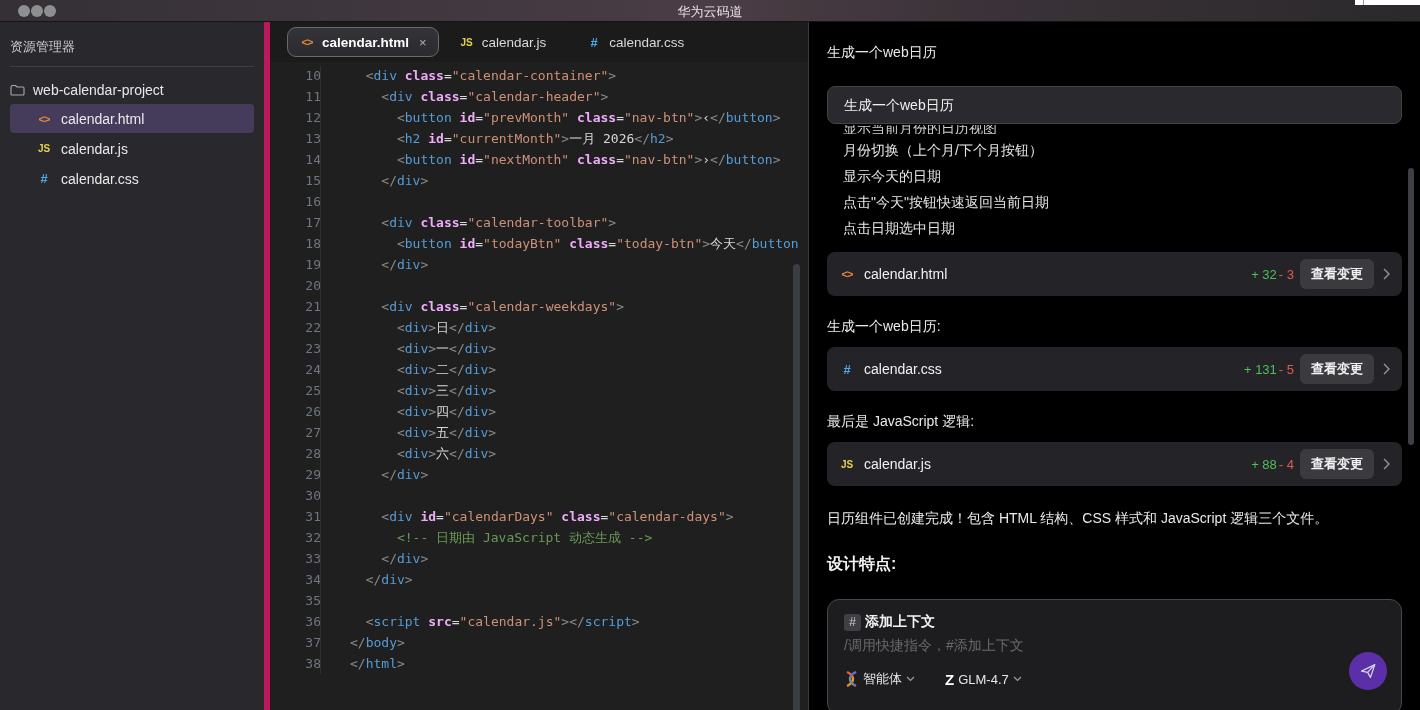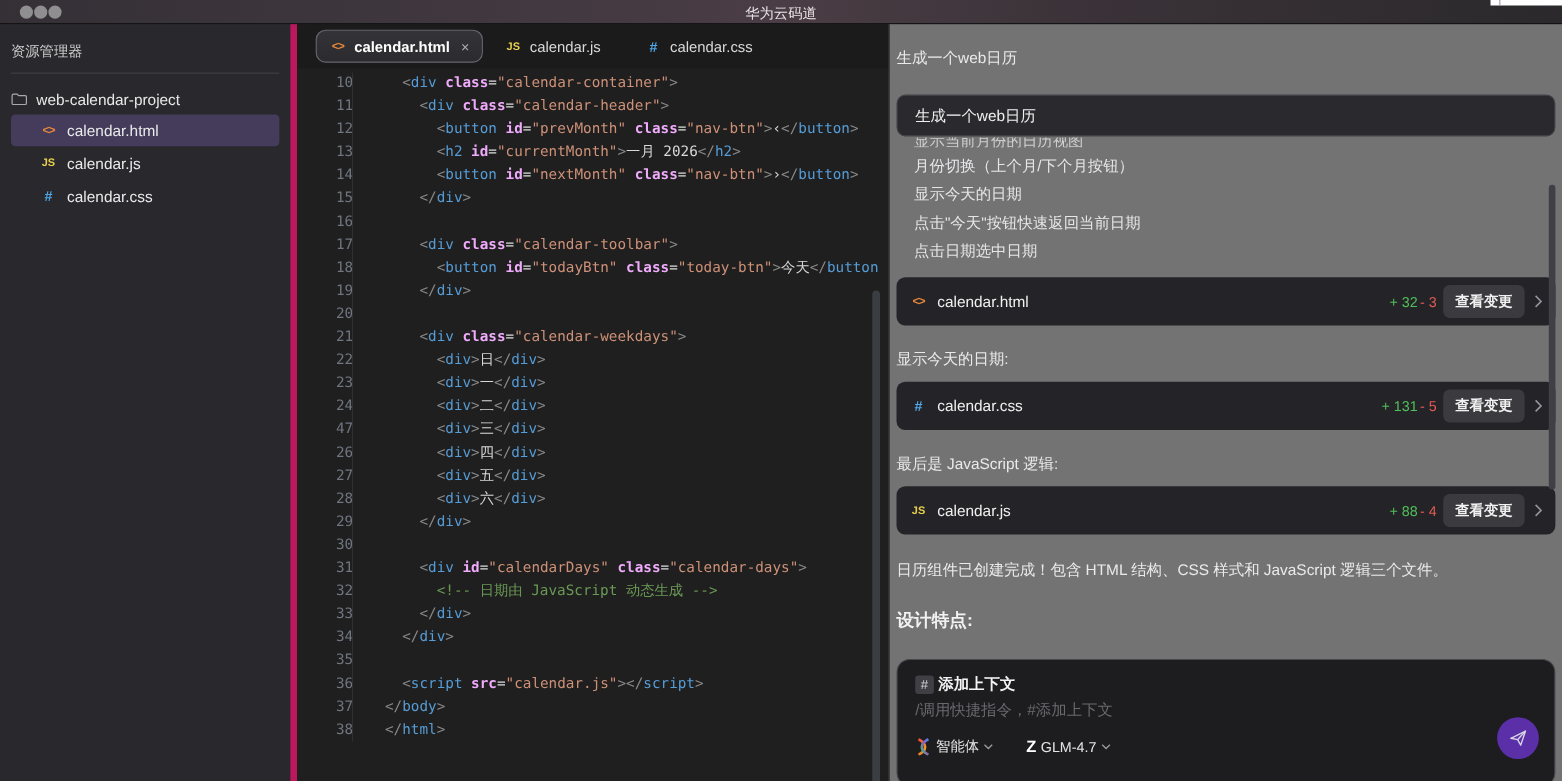--- a/index.html
+++ b/index.html
@@ -55,21 +55,21 @@
   .tk-t { color:#569cd6; }
   .tk-a { color:#f0abfc; font-weight:bold; }
   .tk-s { color:#ce9178; }
   .tk-x { color:#d8d8d8; }
   .tk-c { color:#6a9955; }
   .vscroll { position:absolute; left:523px; top:202px; width:7px; height:455px;
     background:#3a3d42; border-radius:4px; }
 
   
   .chat { position:absolute; left:808px; top:22px; width:612px; height:688px;
-    background:#737373; border-left:1px solid #39393e; padding:0 6px; overflow:hidden; }
+    background:#000000; border-left:1px solid #39393e; padding:0 18px; overflow:hidden; }
   .chat-heading { margin-top:22px; color:#eaeaea; font-size:14px; }
   .bubble { margin-top:24px; height:38px; line-height:36px; background:#2a2a2e;
     border:1px solid #424247; border-radius:8px; padding-left:16px; color:#f0f0f0; font-size:14px; }
   .clipped { height:9px; overflow:hidden; margin:1px 0 0 16px; color:#cfcfcf; font-size:14px; }
   .clipped span { display:block; line-height:20px; margin-top:-7px; }
   .features { margin:3px 0 0 16px; }
   .features div { height:26px; line-height:26px; color:#e6e6e8; font-size:14px; }
   .file-card { margin-top:11px; height:44px; background:#242428; border-radius:8px;
     display:flex; align-items:center; padding:0 12px; }
   .file-card .fname { margin-left:9px; color:#f0f0f0; font-size:14px; flex:1; }
@@ -167,21 +167,21 @@
           <div class="cl"><span class="ln">15</span><span class="lt"><span class="tk-x">    </span><span class="tk-p">&lt;/</span><span class="tk-t">div</span><span class="tk-p">&gt;</span></span></div>
           <div class="cl"><span class="ln">16</span><span class="lt"></span></div>
           <div class="cl"><span class="ln">17</span><span class="lt"><span class="tk-x">    </span><span class="tk-p">&lt;</span><span class="tk-t">div</span><span class="tk-x"> </span><span class="tk-a">class</span><span class="tk-x">=</span><span class="tk-s">"calendar-toolbar"</span><span class="tk-p">&gt;</span></span></div>
           <div class="cl"><span class="ln">18</span><span class="lt"><span class="tk-x">      </span><span class="tk-p">&lt;</span><span class="tk-t">button</span><span class="tk-x"> </span><span class="tk-a">id</span><span class="tk-x">=</span><span class="tk-s">"todayBtn"</span><span class="tk-x"> </span><span class="tk-a">class</span><span class="tk-x">=</span><span class="tk-s">"today-btn"</span><span class="tk-p">&gt;</span><span class="tk-x">今天</span><span class="tk-p">&lt;/</span><span class="tk-t">button</span></span></div>
           <div class="cl"><span class="ln">19</span><span class="lt"><span class="tk-x">    </span><span class="tk-p">&lt;/</span><span class="tk-t">div</span><span class="tk-p">&gt;</span></span></div>
           <div class="cl"><span class="ln">20</span><span class="lt"></span></div>
           <div class="cl"><span class="ln">21</span><span class="lt"><span class="tk-x">    </span><span class="tk-p">&lt;</span><span class="tk-t">div</span><span class="tk-x"> </span><span class="tk-a">class</span><span class="tk-x">=</span><span class="tk-s">"calendar-weekdays"</span><span class="tk-p">&gt;</span></span></div>
           <div class="cl"><span class="ln">22</span><span class="lt"><span class="tk-x">      </span><span class="tk-p">&lt;</span><span class="tk-t">div</span><span class="tk-p">&gt;</span><span class="tk-x">日</span><span class="tk-p">&lt;/</span><span class="tk-t">div</span><span class="tk-p">&gt;</span></span></div>
           <div class="cl"><span class="ln">23</span><span class="lt"><span class="tk-x">      </span><span class="tk-p">&lt;</span><span class="tk-t">div</span><span class="tk-p">&gt;</span><span class="tk-x">一</span><span class="tk-p">&lt;/</span><span class="tk-t">div</span><span class="tk-p">&gt;</span></span></div>
           <div class="cl"><span class="ln">24</span><span class="lt"><span class="tk-x">      </span><span class="tk-p">&lt;</span><span class="tk-t">div</span><span class="tk-p">&gt;</span><span class="tk-x">二</span><span class="tk-p">&lt;/</span><span class="tk-t">div</span><span class="tk-p">&gt;</span></span></div>
-          <div class="cl"><span class="ln">47</span><span class="lt"><span class="tk-x">      </span><span class="tk-p">&lt;</span><span class="tk-t">div</span><span class="tk-p">&gt;</span><span class="tk-x">三</span><span class="tk-p">&lt;/</span><span class="tk-t">div</span><span class="tk-p">&gt;</span></span></div>
+          <div class="cl"><span class="ln">25</span><span class="lt"><span class="tk-x">      </span><span class="tk-p">&lt;</span><span class="tk-t">div</span><span class="tk-p">&gt;</span><span class="tk-x">三</span><span class="tk-p">&lt;/</span><span class="tk-t">div</span><span class="tk-p">&gt;</span></span></div>
           <div class="cl"><span class="ln">26</span><span class="lt"><span class="tk-x">      </span><span class="tk-p">&lt;</span><span class="tk-t">div</span><span class="tk-p">&gt;</span><span class="tk-x">四</span><span class="tk-p">&lt;/</span><span class="tk-t">div</span><span class="tk-p">&gt;</span></span></div>
           <div class="cl"><span class="ln">27</span><span class="lt"><span class="tk-x">      </span><span class="tk-p">&lt;</span><span class="tk-t">div</span><span class="tk-p">&gt;</span><span class="tk-x">五</span><span class="tk-p">&lt;/</span><span class="tk-t">div</span><span class="tk-p">&gt;</span></span></div>
           <div class="cl"><span class="ln">28</span><span class="lt"><span class="tk-x">      </span><span class="tk-p">&lt;</span><span class="tk-t">div</span><span class="tk-p">&gt;</span><span class="tk-x">六</span><span class="tk-p">&lt;/</span><span class="tk-t">div</span><span class="tk-p">&gt;</span></span></div>
           <div class="cl"><span class="ln">29</span><span class="lt"><span class="tk-x">    </span><span class="tk-p">&lt;/</span><span class="tk-t">div</span><span class="tk-p">&gt;</span></span></div>
           <div class="cl"><span class="ln">30</span><span class="lt"></span></div>
           <div class="cl"><span class="ln">31</span><span class="lt"><span class="tk-x">    </span><span class="tk-p">&lt;</span><span class="tk-t">div</span><span class="tk-x"> </span><span class="tk-a">id</span><span class="tk-x">=</span><span class="tk-s">"calendarDays"</span><span class="tk-x"> </span><span class="tk-a">class</span><span class="tk-x">=</span><span class="tk-s">"calendar-days"</span><span class="tk-p">&gt;</span></span></div>
           <div class="cl"><span class="ln">32</span><span class="lt"><span class="tk-x">      </span><span class="tk-c">&lt;!-- 日期由 JavaScript 动态生成 --&gt;</span></span></div>
           <div class="cl"><span class="ln">33</span><span class="lt"><span class="tk-x">    </span><span class="tk-p">&lt;/</span><span class="tk-t">div</span><span class="tk-p">&gt;</span></span></div>
           <div class="cl"><span class="ln">34</span><span class="lt"><span class="tk-x">  </span><span class="tk-p">&lt;/</span><span class="tk-t">div</span><span class="tk-p">&gt;</span></span></div>
           <div class="cl"><span class="ln">35</span><span class="lt"></span></div>
@@ -214,21 +214,21 @@
         <span class="fname">calendar.html</span>
         <span class="diff-add">+ 32</span>
         <span class="diff-del">- 3</span>
         <button class="view-btn">查看变更</button>
         <span class="card-chevron">
           <svg width="7" height="12" viewBox="0 0 7 12">
             <path d="M1 1 L6 6 L1 11" fill="none" stroke="#95959b" stroke-width="1.4"></path>
           </svg>
         </span>
       </div>
-    <p class="intro">显示今天的日期:</p>
+    <p class="intro">生成一个web日历:</p>
     <div class="file-card">
         <span class="fi fi-css">#</span>
         <span class="fname">calendar.css</span>
         <span class="diff-add">+ 131</span>
         <span class="diff-del">- 5</span>
         <button class="view-btn">查看变更</button>
         <span class="card-chevron">
           <svg width="7" height="12" viewBox="0 0 7 12">
             <path d="M1 1 L6 6 L1 11" fill="none" stroke="#95959b" stroke-width="1.4"></path>
           </svg>

